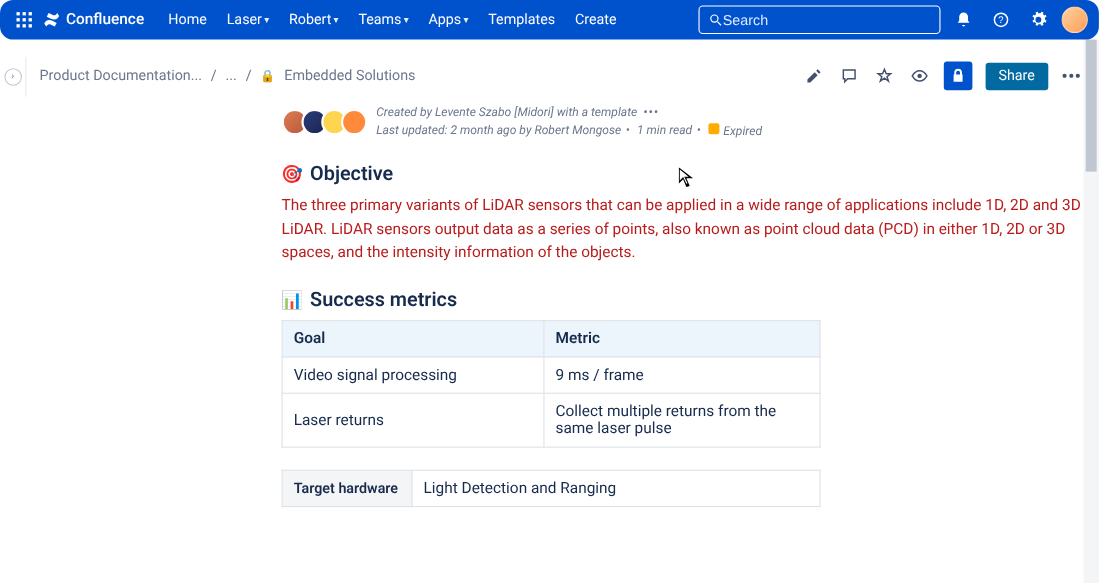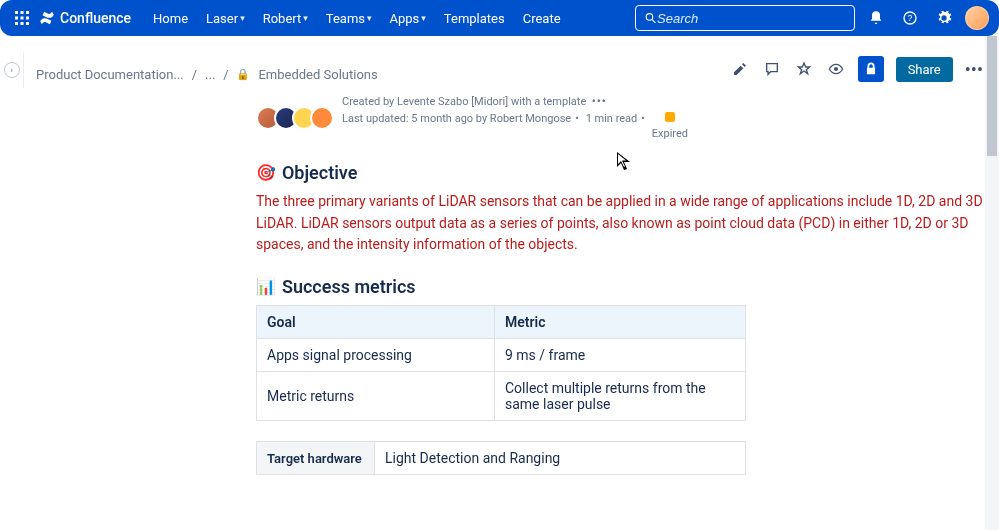--- a/index.html
+++ b/index.html
@@ -5,51 +5,51 @@
 * { box-sizing: border-box; margin: 0; padding: 0; }
 body { font-family: -apple-system, BlinkMacSystemFont, "Segoe UI", Roboto, sans-serif; font-size: 14px; color: #172b4d; background: #fff; width: 999px; height: 530px; overflow: hidden; position: relative; }
 .topnav { background: #0052cc; height: 36px; display: flex; align-items: center; padding: 0 10px; color: #fff; position: relative; z-index: 10; border-radius: 12px; }
 .topnav .apps-switch { width: 24px; height: 24px; display: flex; align-items: center; justify-content: center; cursor: pointer; }
 .topnav .logo { display: flex; align-items: center; margin-left: 4px; margin-right: 14px; cursor: pointer; gap: 4px; font-weight: 500; font-size: 14px; }
 .topnav .navitems { display: flex; align-items: center; gap: 2px; }
 .topnav .navitem { padding: 4px 8px; font-size: 13px; cursor: pointer; display: flex; align-items: center; gap: 2px; }
 .topnav .navitem .chev { font-size: 9px; opacity: .9; }
 .topnav .right { margin-left: auto; display: flex; align-items: center; gap: 8px; }
 .search-box { display: flex; align-items: center; border: 1px solid #fff; border-radius: 4px; padding: 2px 8px; width: 220px; height: 26px; }
-.search-box input { background: transparent; border: none; outline: none; color: #fef9c3; font-size: 13px; width: 100%; font-style: italic; }
+.search-box input { background: transparent; border: none; outline: none; color: #fef9c3; font-size: 13px; width: 100%; }
 .search-box input::placeholder { color: #deebff; }
 .righticon { width: 26px; height: 26px; display: flex; align-items: center; justify-content: center; cursor: pointer; }
 .avatar-nav { width: 24px; height: 24px; border-radius: 50%; background: linear-gradient(135deg, #ffd0a0, #ff9e57); cursor: pointer; border:1px solid rgba(255,255,255,.3); }
 .submenu { position: absolute; top: 0; left: 0; width: 24px; height: 36px; background: #fff; border-right: 1px solid #ebecf0; display:flex; align-items:center; justify-content:center;}
 .submenu-btn { width: 16px; height: 16px; border: 1px solid #c1c7d0; border-radius: 50%; display:flex; align-items:center; justify-content:center; font-size:9px; color:#6b778c; background:#fff;}
 .page { padding-left: 36px; padding-right: 16px; padding-top: 12px;}
-.page-header-row { display: flex; align-items: flex-end; justify-content: space-between; margin-bottom: 12px; padding-top: 8px; }
+.page-header-row { display: flex; align-items: center; justify-content: space-between; margin-bottom: 12px; padding-top: 8px; }
 .breadcrumbs { display: flex; align-items: center; gap: 8px; color: #6b778c; font-size: 13px; }
 .breadcrumbs .sep { color: #6b778c; }
 .breadcrumbs .crumb { cursor: pointer; }
 .breadcrumbs .lockicn { font-size: 11px; color:#6b778c; }
 .page-actions { display: flex; align-items: center; gap: 12px; }
 .page-actions .pact { width: 20px; height: 20px; cursor: pointer; display:flex; align-items:center; justify-content:center; color:#42526e;}
 .restrict-btn { width: 26px; height: 26px; border-radius: 3px; background: #0052cc; display: flex; align-items: center; justify-content: center; cursor: pointer; color:#fff;}
 .share-btn { background: #0369a1; color: #fff; padding: 5px 12px; border-radius: 3px; font-size: 13px; cursor: pointer; }
 .more-act { font-size: 18px; cursor:pointer; color:#42526e;}
 .content { max-width: 740px; margin-left: 220px; }
 .page-title { font-size: 26px; font-weight: 500; color: #172b4d; margin-bottom: 10px; letter-spacing: -0.3px;}
 .byline-row { display: flex; align-items: center; gap: 8px; }
 .avatars { display: flex; }
 .avatars .av { width: 24px; height: 24px; border-radius: 50%; border: 2px solid #fff; margin-left: -6px; }
 .avatars .av:first-child { margin-left: 0; }
 .av1 { background: linear-gradient(135deg,#de7d54,#b85a3a);} 
 .av2 { background: linear-gradient(135deg,#2a3c7a,#1a2550);} 
 .av3 { background: #ffd54f;} 
 .av4 { background: #ff8a3c;} 
-.byline-text { font-size: 11px; color: #6b778c; line-height: 1.5; }
+.byline-text { font-size: 11px; color: #6b778c; line-height: 1.5; font-style: italic; }
 .byline-text .dots { font-weight:bold; letter-spacing:1px; cursor:pointer;}
 .bullet-sep { margin:0 4px;}
-.expired-pill { display: inline-flex; align-items: center; gap: 4px; font-size: 11px; color:#6b778c;flex-direction:column;}
+.expired-pill { display: inline-flex; gap: 4px; font-size: 11px; color:#6b778c;}
 .expired-pill .dot { width:10px; height:10px; background:#ffab00; border-radius:2px; display:inline-block;}
 .section-h { display: flex; align-items: center; gap: 6px; font-size: 18px; font-weight: 600; margin-top: 20px; margin-bottom: 8px; color:#172b4d;}
 .section-h .emoji { font-size: 16px; }
 .para { font-size: 14px; color: #b91c1c; line-height: 1.55; margin-bottom: 12px; }
 .table { border: 1px solid #a16207; border-collapse: collapse; width: 490px; margin-top: 6px; font-size: 14px;}
 .table th { background: #edf5fc; text-align: left; padding: 8px 10px; font-weight: 600; border: 1px solid #dfe1e6; }
 .table td { padding: 8px 10px; border: 1px solid #dfe1e6; }
 .table th:first-child, .table td:first-child { width: 238px;}
 .stable { border: 1px solid #dfe1e6; border-collapse: collapse; width: 490px; margin-top: 20px; font-size: 14px;}
 .stable th { background: #f4f5f7; text-align: left; padding: 8px 10px; font-weight: 600; border: 1px solid #dfe1e6; width: 118px; font-size:13px;}
@@ -190,21 +190,21 @@
     <div class="byline-row">
       <div class="avatars">
         <div class="av av1"></div>
         <div class="av av2"></div>
         <div class="av av3"></div>
         <div class="av av4"></div>
       </div>
       <div class="byline-text">
         <div><span>Created by Levente Szabo [Midori] with a template</span>&nbsp;&nbsp;<span class="dots">•••</span></div>
         <div>
-          <span>Last updated: 5 month ago by Robert Mongose</span><span class="bullet-sep">•</span>
+          <span>Last updated: 2 month ago by Robert Mongose</span><span class="bullet-sep">•</span>
           <span>1 min read</span><span class="bullet-sep">•</span>
           <span class="expired-pill">
               <span class="dot"></span>
               <span>Expired</span>
             </span>
         </div>
       </div>
     </div>
 
     <div class="section-h">
@@ -217,25 +217,25 @@
       <span class="emoji">📊</span>
       <span>Success metrics</span>
     </div>
     <table class="table">
       <tbody>
           <tr>
         <th>Goal</th>
         <th>Metric</th>
       </tr>
       <tr>
-        <td>Apps signal processing</td>
+        <td>Video signal processing</td>
         <td>9 ms / frame</td>
       </tr>
       <tr>
-        <td>Metric returns</td>
+        <td>Laser returns</td>
         <td>Collect multiple returns from the same laser pulse</td>
       </tr>
     </tbody>
       </table>
 
     <table class="stable">
       <tbody>
           <tr>
         <th>Target hardware</th>
         <td>Light Detection and Ranging</td>

